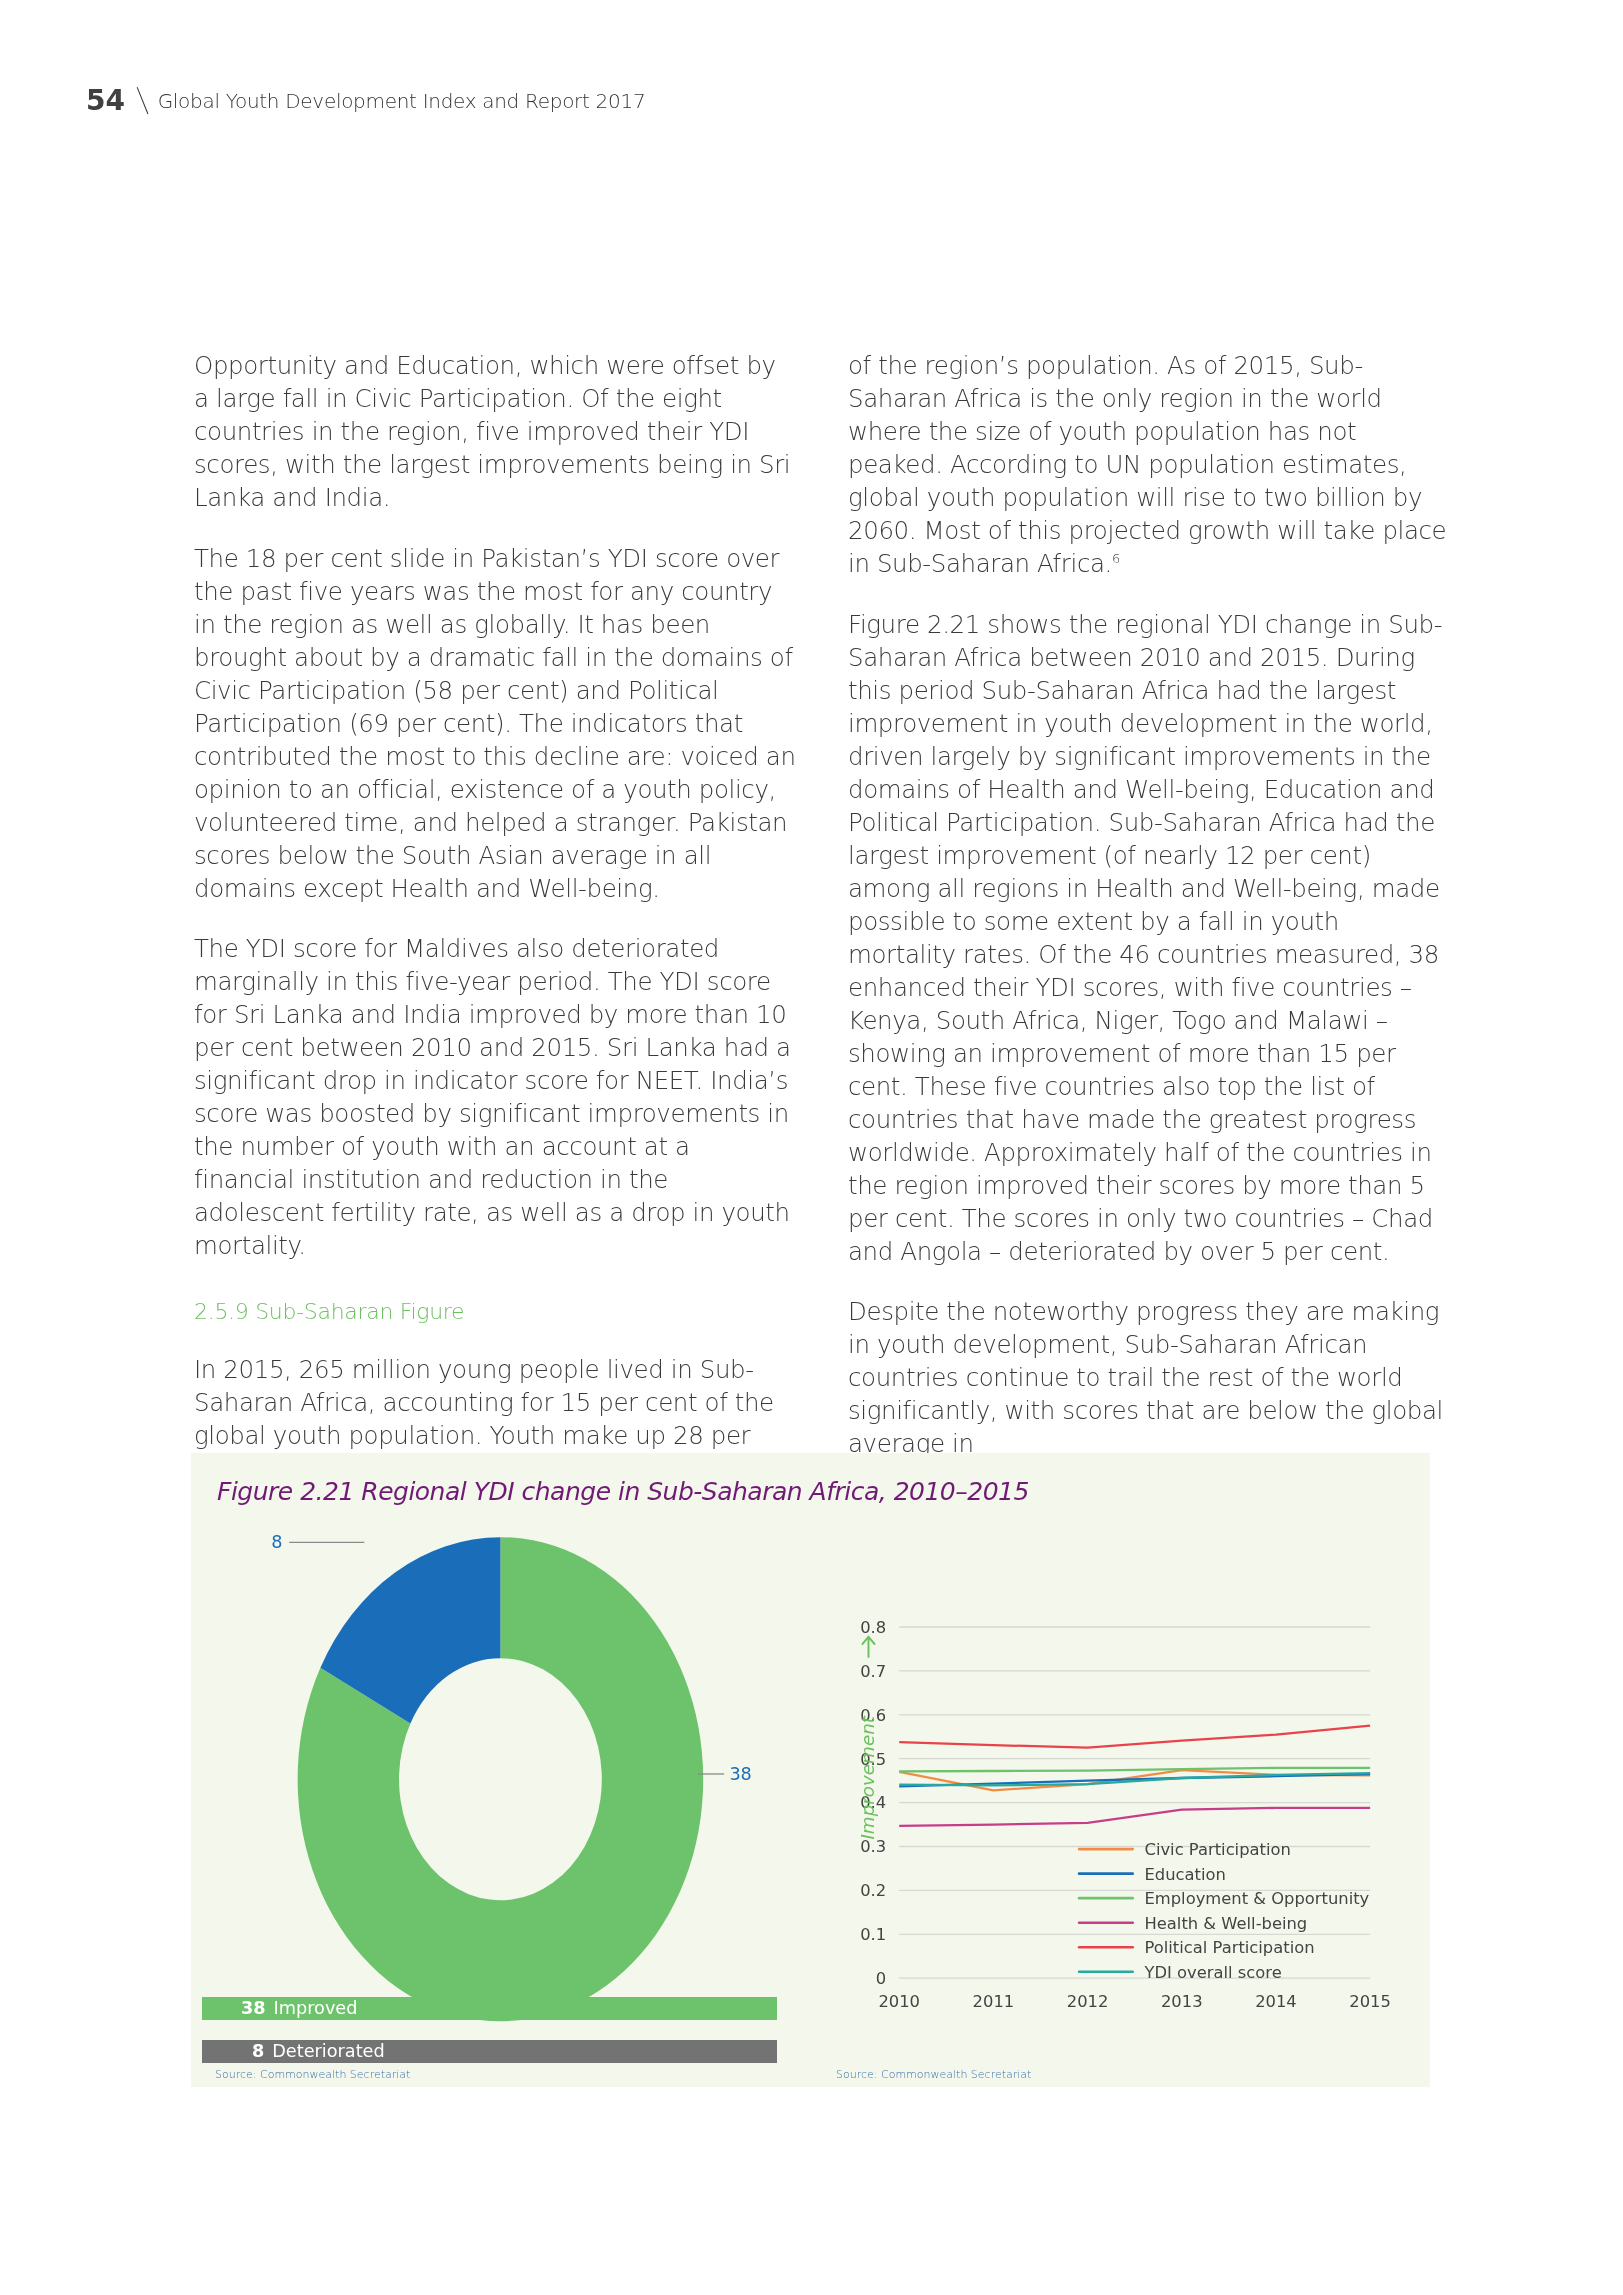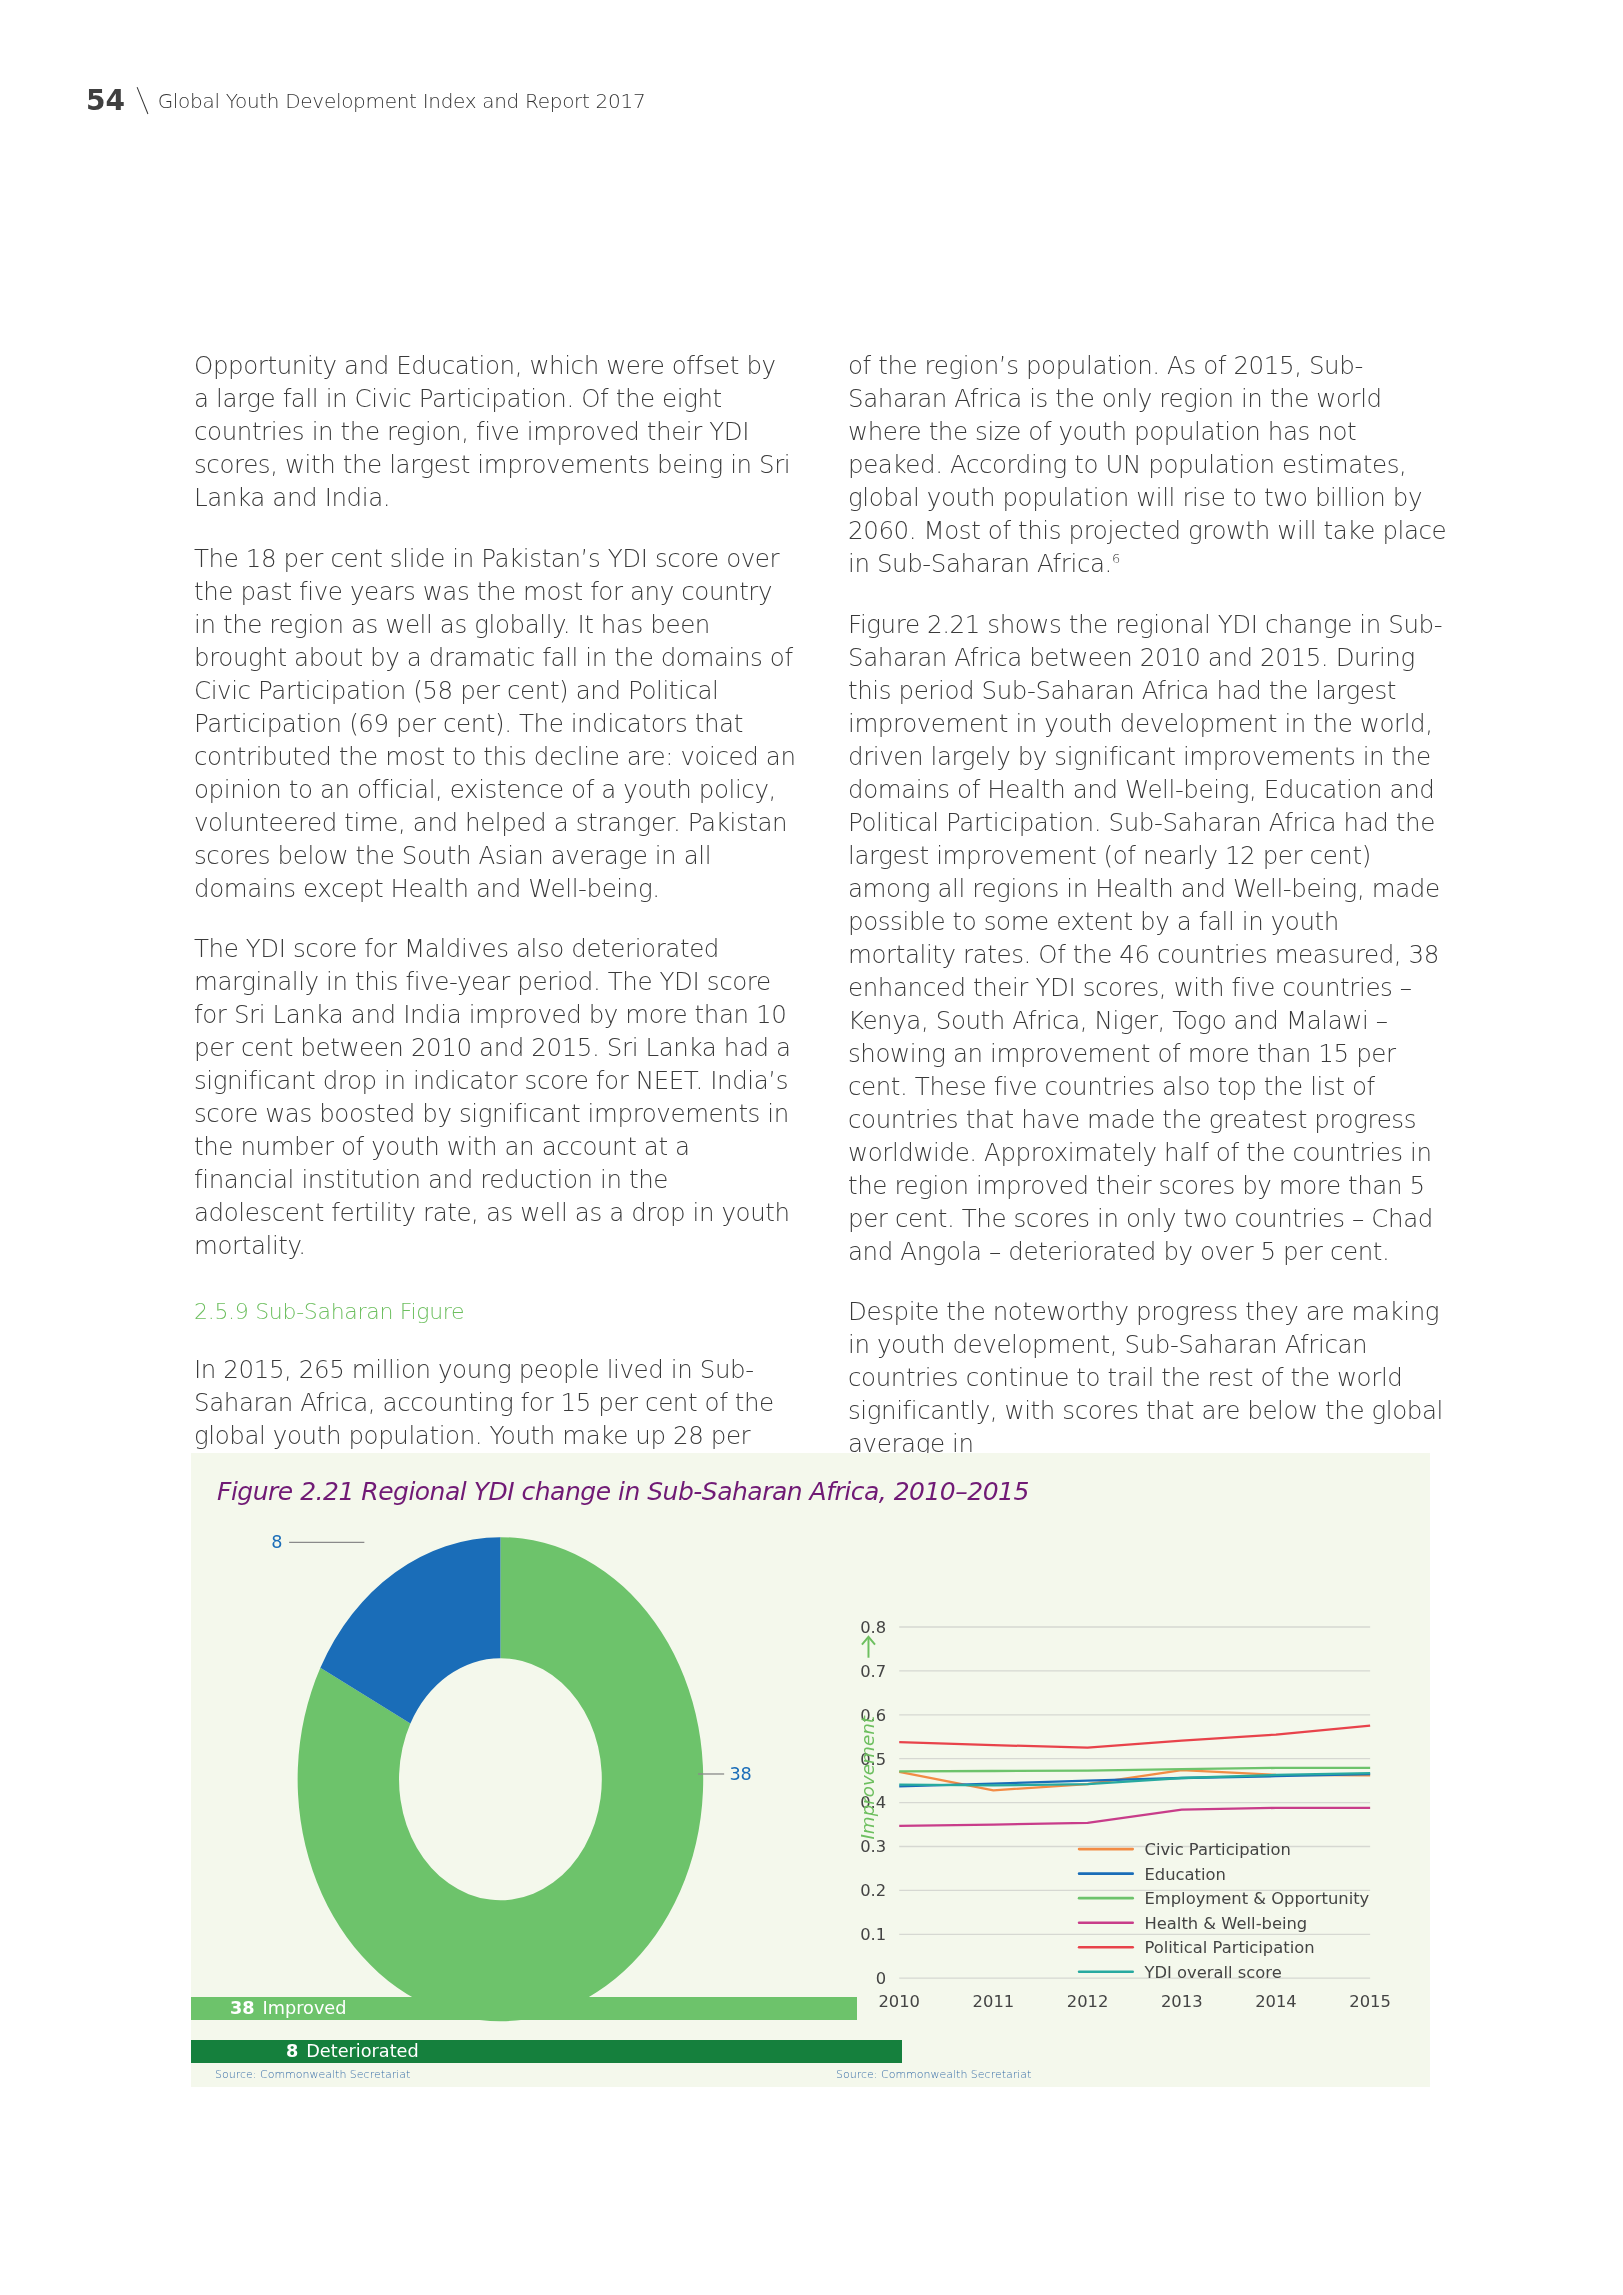--- a/index.html
+++ b/index.html
@@ -13,21 +13,21 @@
   .col { position:absolute; top:349px; width:602px; font-size:24.5px; line-height:33px; font-weight:300; color:#3a3a3a; letter-spacing:-0.4px; }
   .col p { margin:0 0 27.5px 0; }
   .col-left { left:194px; }
   .col-right { left:848px; }
   .section-heading { color:#6dbf5f; font-size:22px; margin:33px 0 25px 0; letter-spacing:-0.3px; }
   sup { font-size:13px; vertical-align:super; line-height:0; }
 
   .figure { position:absolute; left:191px; top:1453px; width:1239px; height:634px; background:#f4f8ec; }
   .fig-title { position:absolute; left:26px; top:23.6px; font-size:25px; font-style:italic; color:#701a75; letter-spacing:-0.5px; }
   .source { position:absolute; font-size:11px; color:#3a6fa8; font-weight:300; }
-  .legend-bar { position:absolute; left:0; width:666px; height:23px; color:#fff; font-size:17.7px; line-height:23px; }
+  .legend-bar { position:absolute; left:11px; width:575px; height:23px; color:#fff; font-size:17.7px; line-height:23px; }
   .legend-bar .num { font-weight:bold; margin-right:7.9px; }
   svg text { font-family:"DejaVu Sans", sans-serif; }
 </style>
 </head>
 <body>
 
 <div class="header">
   <span class="pg">54</span>
   <span class="sep"></span>
   <span class="ttl">Global Youth Development Index and Report 2017</span>
@@ -57,21 +57,21 @@
       </g>
     <line id="lbl8-line" stroke="#8a8a8a" stroke-width="2" x1="150" y1="57" x2="265" y2="57"></line>
     <line id="lbl38-line" stroke="#8a8a8a" stroke-width="2" x1="775" y1="411" x2="815" y2="411"></line>
     <text id="lbl8" font-size="27" fill="#1a6db8" text-anchor="end" x="140" y="66">8</text>
     <text id="lbl38" font-size="27" fill="#1a6db8" x="823" y="420">38</text>
   </svg>
 
   <div class="legend-bar" style="top:544px;background:#6dc36b;">
     <span class="num" style="margin-left:39px;">38</span><span>Improved</span>
   </div>
-  <div class="legend-bar" style="top:587px;background:#15803d;padding-left:45px;">
+  <div class="legend-bar" style="top:587px;background:#737373;">
     <span class="num" style="margin-left:50px;">8</span><span>Deteriorated</span>
   </div>
   <div class="source" style="left:24px;top:615px;">Source: Commonwealth Secretariat</div>
 
   <svg id="linechart" style="position:absolute;left:633px;top:151px;" width="605" height="458" viewBox="0 0 925 700">
     <g id="grid">
         <line x1="115" x2="835" y1="572" y2="572" stroke="#d6d8d2" stroke-width="2"></line>
         <line x1="115" x2="835" y1="504.875" y2="504.875" stroke="#d6d8d2" stroke-width="2"></line>
         <line x1="115" x2="835" y1="437.75" y2="437.75" stroke="#d6d8d2" stroke-width="2"></line>
         <line x1="115" x2="835" y1="370.625" y2="370.625" stroke="#d6d8d2" stroke-width="2"></line>

